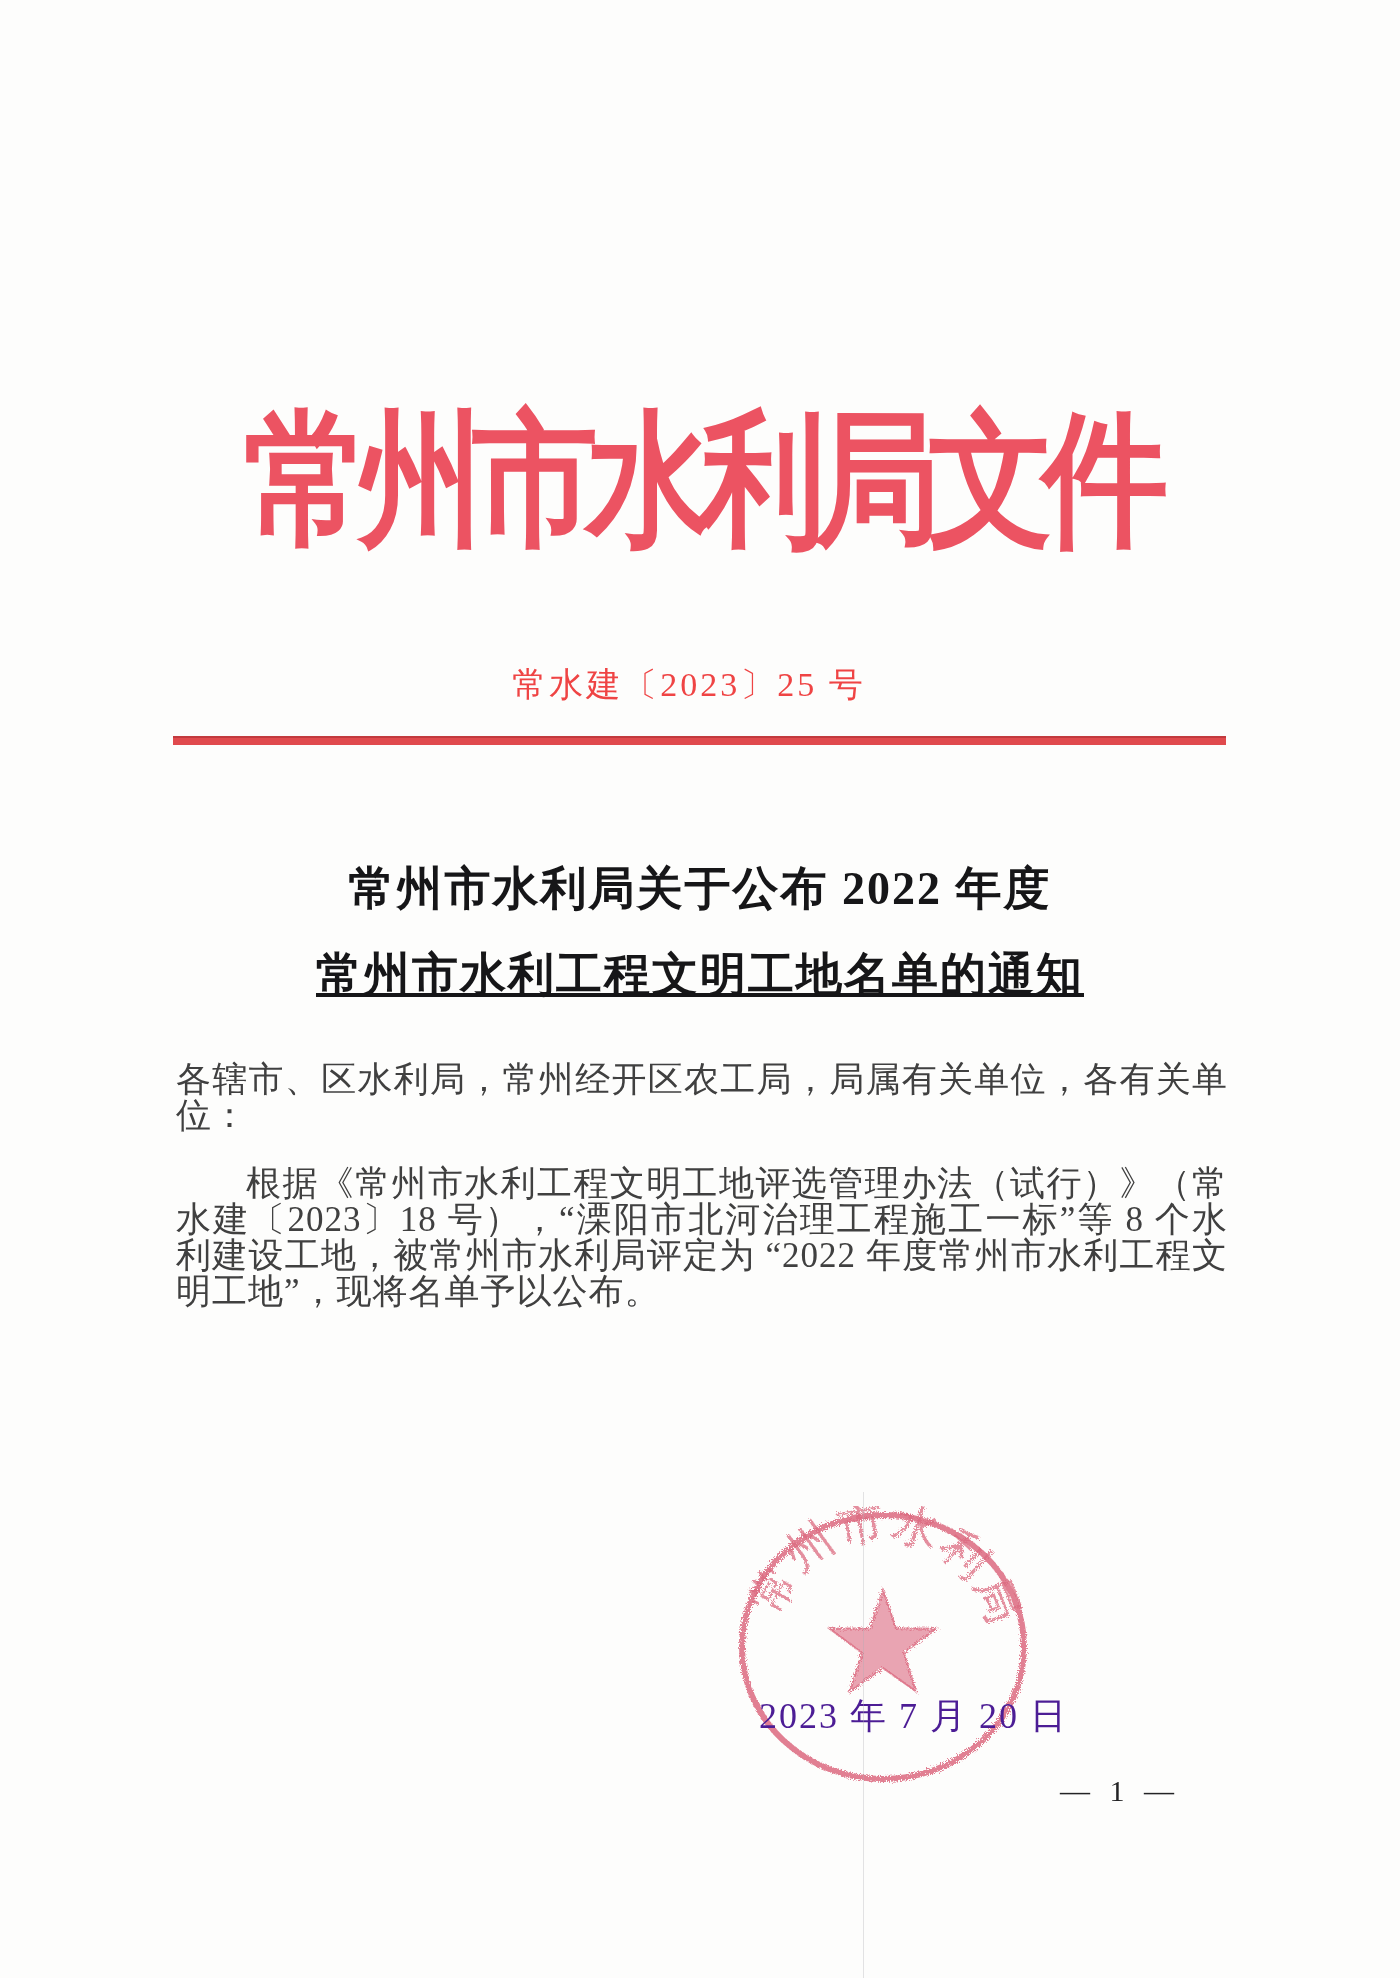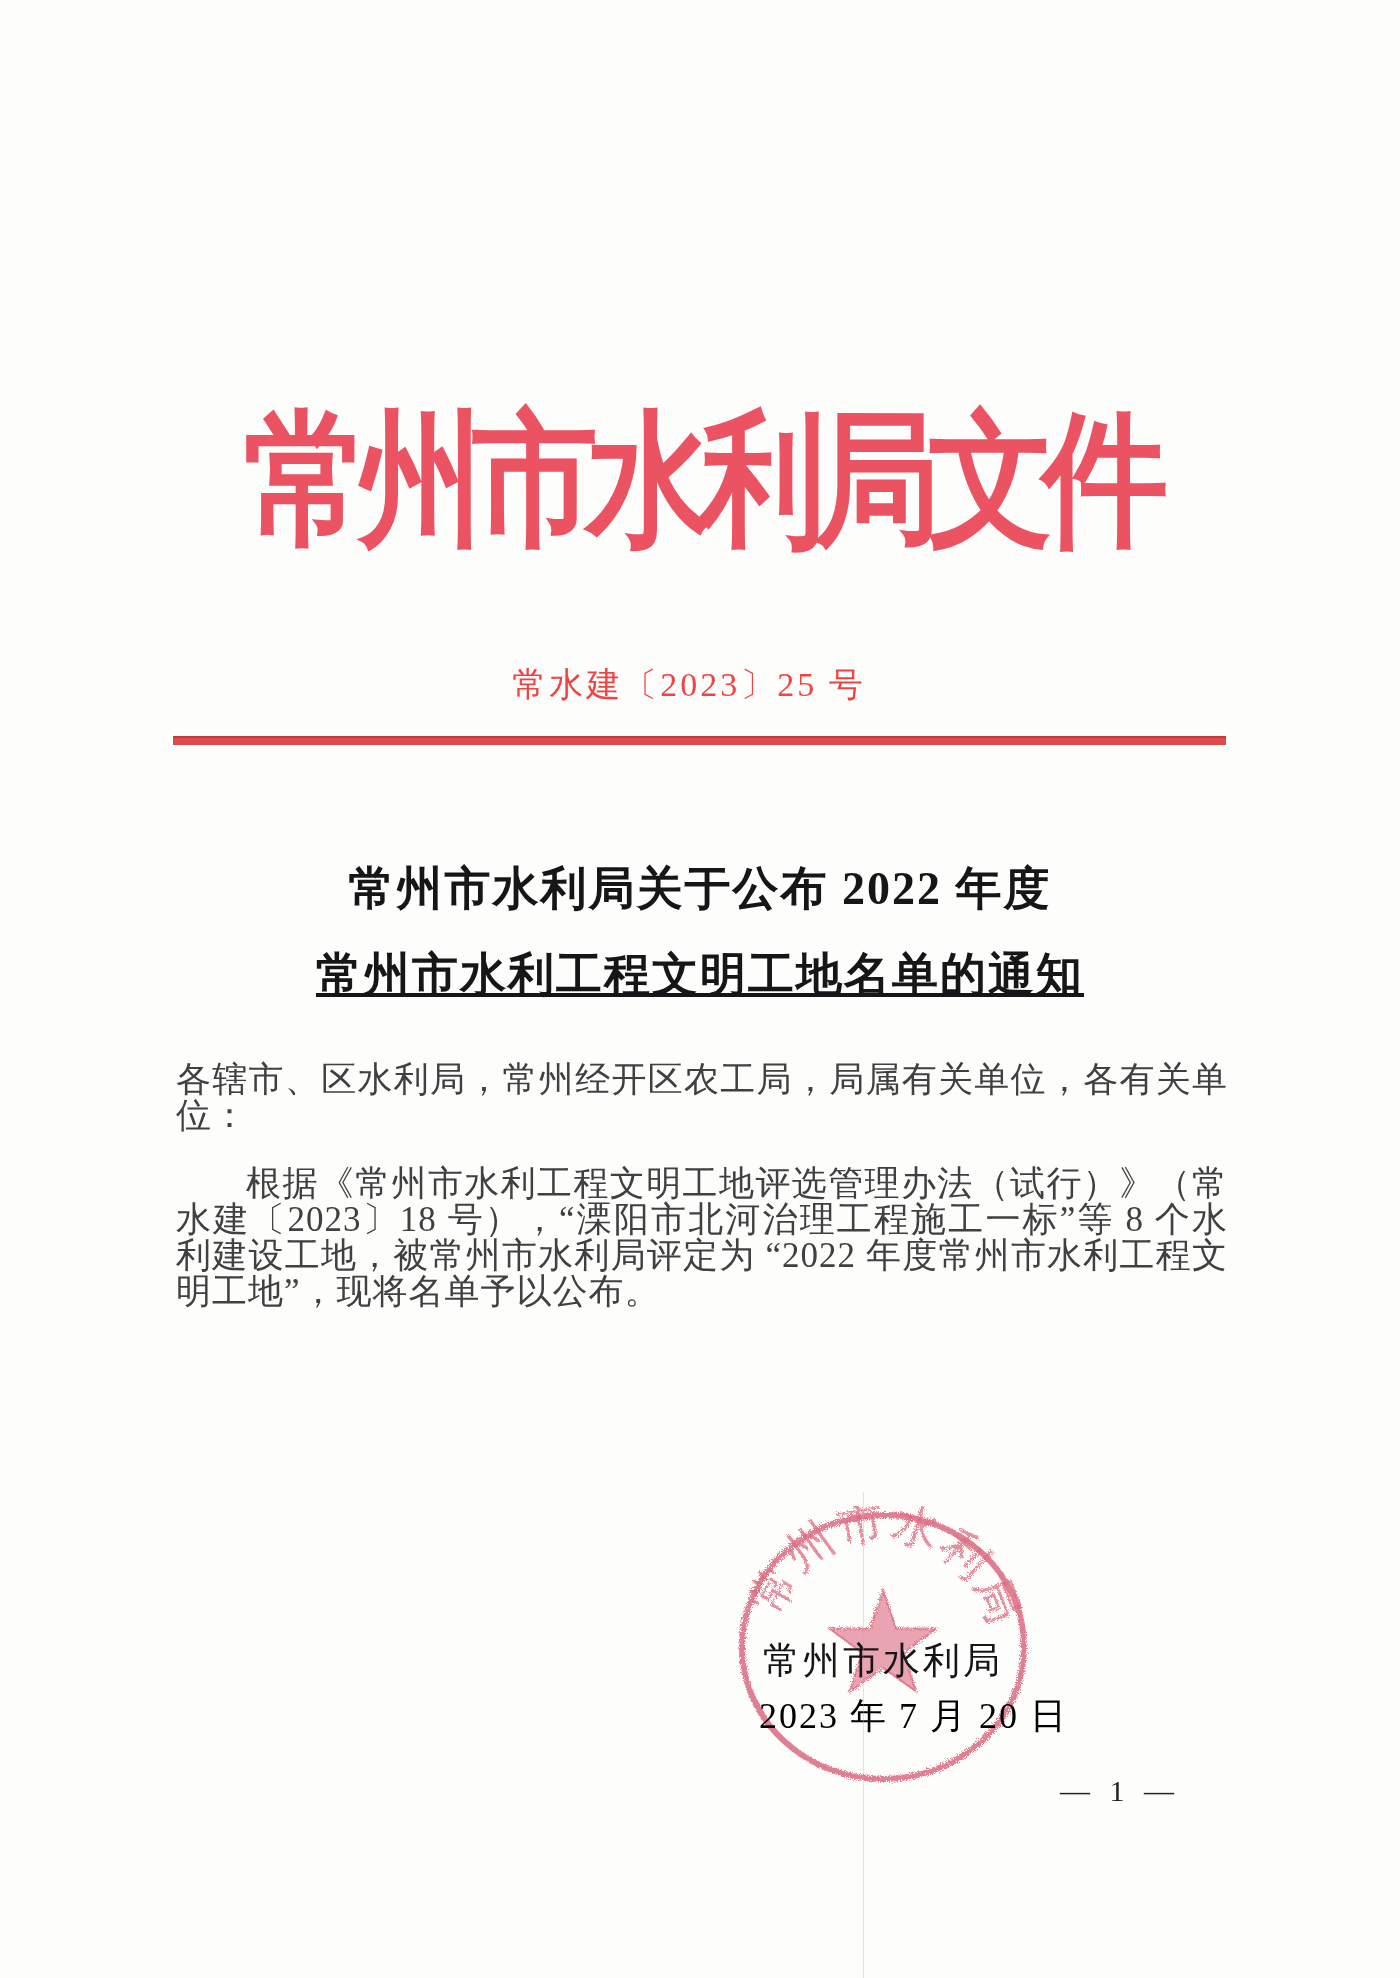--- a/index.html
+++ b/index.html
@@ -96,21 +96,21 @@
     white-space: nowrap;
     color: #161618;
   }
   .sig-date {
     position: absolute;
     left: 759px;
     top: 1692px;
     font-size: 36px;
     letter-spacing: 2px;
     white-space: nowrap;
-    color: #000000;
+    color: #4c1d95;
   }
 
   .page-number {
     position: absolute;
     left: 1060px;
     top: 1774px;
     font-size: 30px;
     letter-spacing: 6px;
     white-space: nowrap;
     color: #232325;
@@ -155,20 +155,19 @@
     </defs>
     <g filter="url(#grain)">
       <ellipse cx="148" cy="141" rx="141" ry="132" fill="none" stroke="#d6506a" stroke-width="6" stroke-opacity="0.85"></ellipse>
       <polygon points="148,84 160.9,122.2 201.3,122.7 168.9,146.8 180.9,185.3 148,162 115.1,185.3 127.1,146.8 94.7,122.7 135.1,122.2" fill="#d6506a" fill-opacity="0.6" stroke="#d6506a" stroke-opacity="0.8" stroke-width="2"></polygon>
       <text font-size="46" fill="#d6506a" fill-opacity="0.75" letter-spacing="3" font-family="Liberation Serif, DejaVu Serif, serif">
         <textPath href="#sealArc" startOffset="2%">常州市水利局</textPath>
       </text>
     </g>
   </svg>
 
-  <div class="sig-agency">常州市水利局</div>
   <div class="sig-date">2023 年 7 月 20 日</div>
 
   <div class="fold-line"></div>
 
   <div class="page-number">— 1 —</div>
 
 </div>
 
 </body></html>

